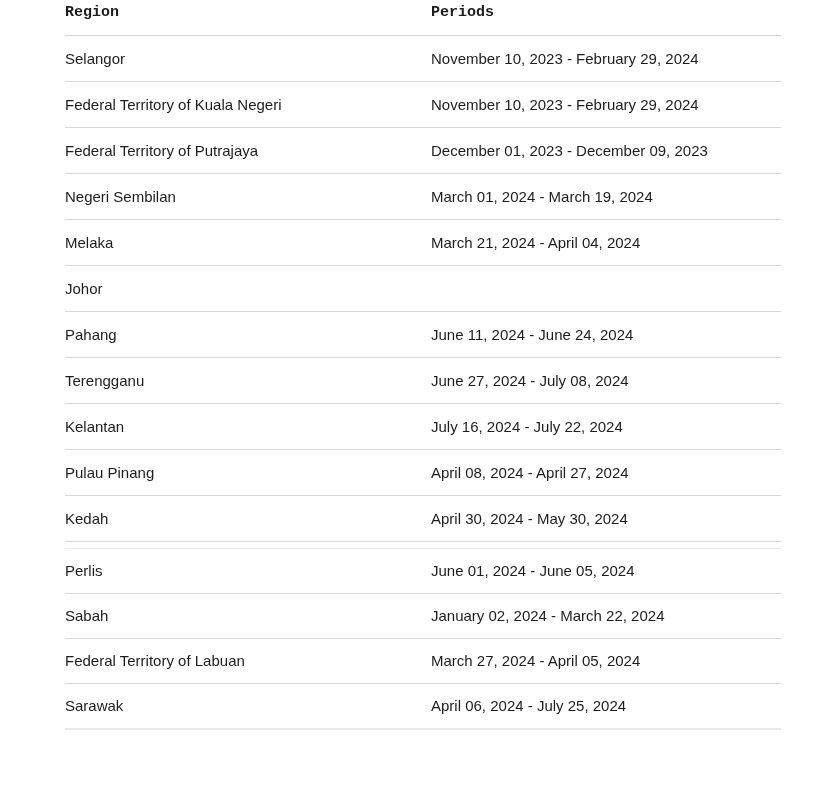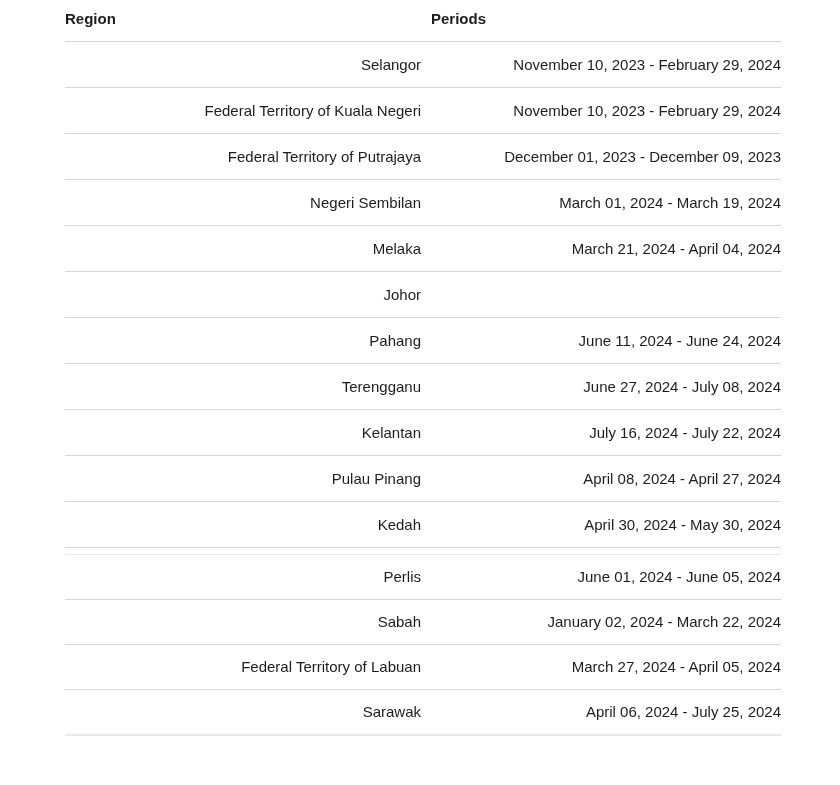--- a/index.html
+++ b/index.html
@@ -14,44 +14,44 @@
   }
   .table-wrap {
     position: absolute;
     left: 65px;
     top: 0;
     width: 716px;
   }
   .thead {
     display: flex;
     align-items: flex-start;
-    padding-top: 10px;
+    padding-top: 4px;
     height: 31px;
     border-bottom: 1px solid #d2d2d7;
     box-sizing: content-box;
+    font-family: Liberation Mono, monospace;
   }
   .th {
     font-size: 15px;
     font-weight: 600;
     line-height: 17px;
     color: #1d1d1f;
   }
   .tr {
     display: flex;
     align-items: center;
     height: 45px;
     border-bottom: 1px solid #d6d6d9;
     box-sizing: content-box;
   }
   .td {
     font-size: 15px;
     font-weight: 400;
     line-height: 18px;
     color: #1d1d1f;
-    text-align: right;
   }
   .col-region { width: 366px; flex: 0 0 366px; padding-right: 10px; box-sizing: border-box; }
   .col-period { flex: 1; }
   .table-gap {
     height: 6px;
   }
   .table-secondary {
     border-top: 1px solid #e8e8ed;
   }
   .table-secondary .tr { height: 44px; }

